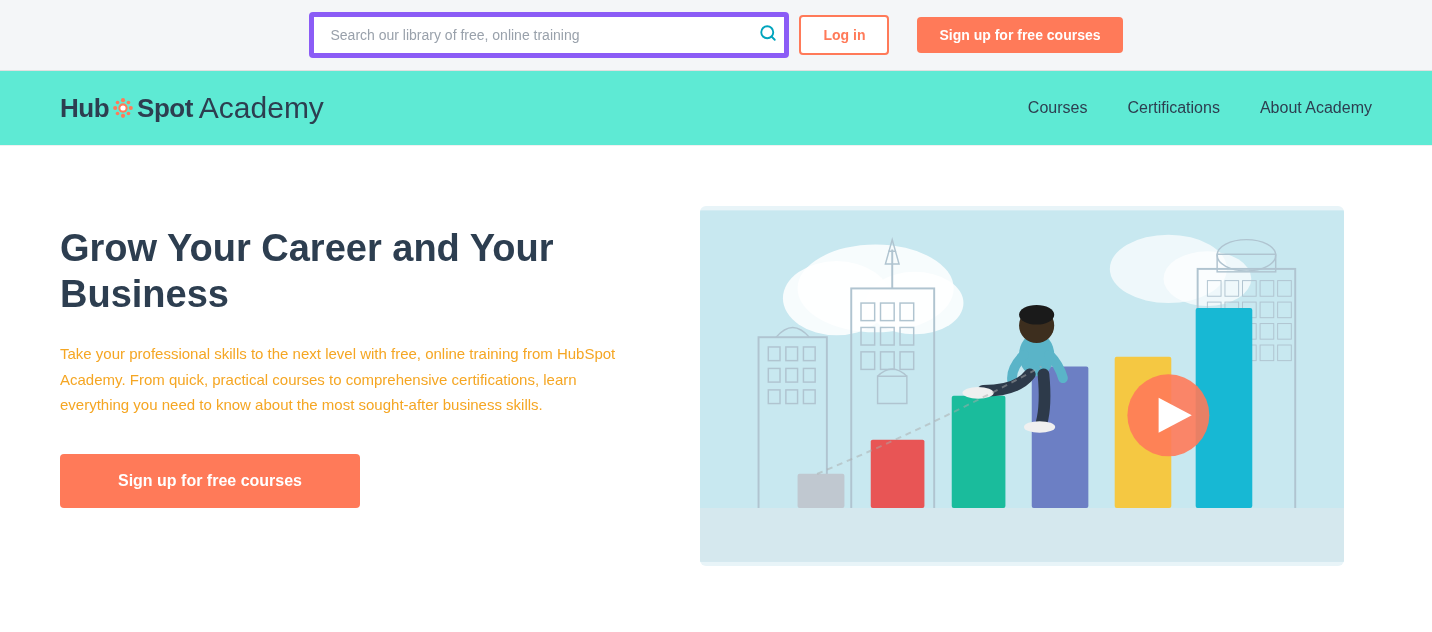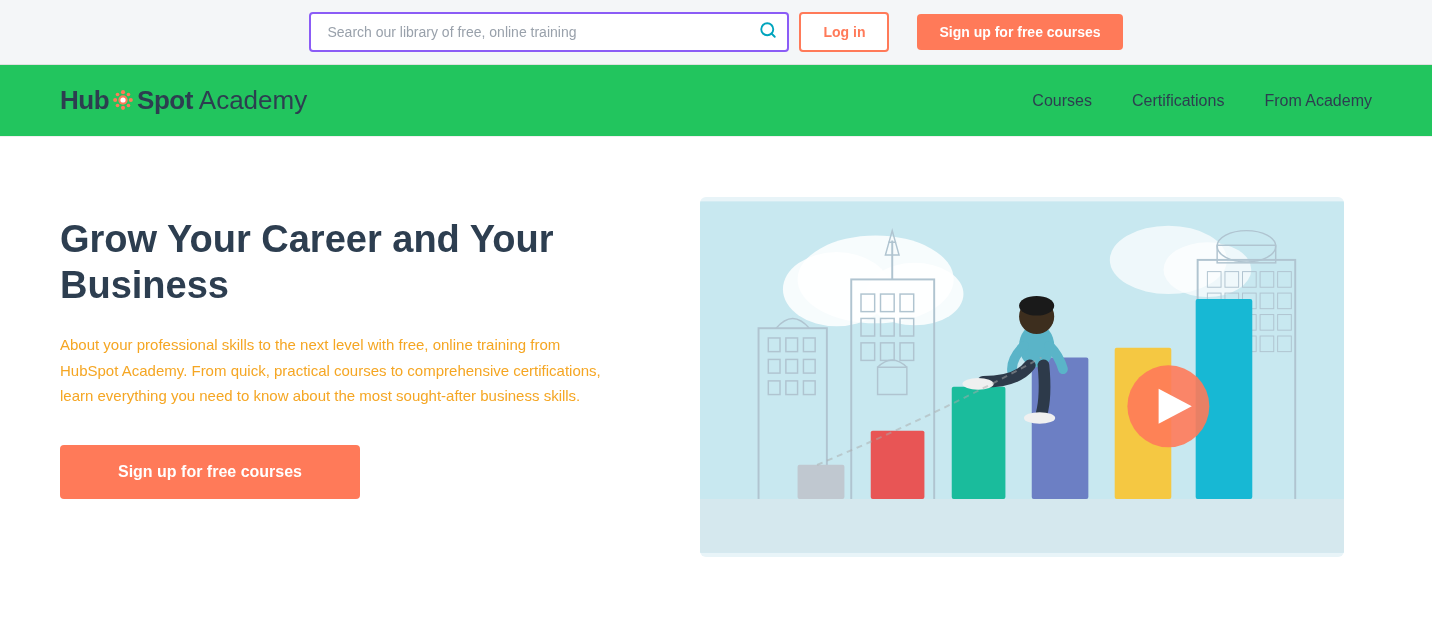--- a/index.html
+++ b/index.html
@@ -16,21 +16,21 @@
       border-bottom: 1px solid #e0e0e0;
     }
     .search-container {
       position: relative;
       display: flex;
       align-items: center;
     }
     .search-input {
       width: 480px;
       padding: 10px 44px 10px 16px;
-      border: 2px solid #8b5cf6;
+      border: 5px solid #8b5cf6;
       border-radius: 4px;
       font-size: 14px;
       color: #33475b;
       background: #fff;
       outline: none;
     }
     .search-input::placeholder { color: #99a1ab; }
     .search-icon-wrap {
       position: absolute;
       right: 12px;
@@ -60,40 +60,40 @@
       background: #ff7a59;
       color: #fff;
       font-size: 14px;
       font-weight: 600;
       cursor: pointer;
       white-space: nowrap;
     }
 
     
     .nav-bar {
-      background: #22c55e;
+      background: #5eead4;
       padding: 20px 60px;
       display: flex;
       align-items: center;
       justify-content: space-between;
       border-bottom: 1px solid #f0f0f0;
     }
     .logo {
       display: flex;
       align-items: center;
       gap: 0;
     }
     .logo-hubspot {
       font-size: 26px;
       font-weight: 700;
       color: #2d3e50;
       letter-spacing: -0.5px;
     }
     .logo-academy {
-      font-size: 26px;
+      font-size: 30px;
       font-weight: 400;
       color: #2d3e50;
       margin-left: 6px;
     }
     .nav-links {
       display: flex;
       gap: 40px;
       align-items: center;
       text-align: center;
     }
@@ -209,28 +209,28 @@
         <circle cx="71" cy="29" r="7" fill="#ff7a59"></circle>
         <circle cx="29" cy="71" r="7" fill="#ff7a59"></circle>
         <circle cx="71" cy="71" r="7" fill="#ff7a59"></circle>
       </svg><span>Spot</span>
     </span>
     <span class="logo-academy">Academy</span>
   </div>
   <nav class="nav-links">
     <a class="nav-link">Courses</a>
     <a class="nav-link">Certifications</a>
-    <a class="nav-link">From Academy</a>
+    <a class="nav-link">About Academy</a>
   </nav>
 </div>
 
 <div class="main-content">
   <div class="left-panel">
     <h1 class="hero-title">Grow Your Career and Your Business</h1>
-    <p class="hero-body">About your professional skills to the next level with free, online training from HubSpot Academy. From quick, practical courses to comprehensive certifications, learn everything you need to know about the most sought-after business skills.</p>
+    <p class="hero-body">Take your professional skills to the next level with free, online training from HubSpot Academy. From quick, practical courses to comprehensive certifications, learn everything you need to know about the most sought-after business skills.</p>
     <button class="btn-signup-main">Sign up for free courses</button>
   </div>
 
   <div class="right-panel">
 
     <svg class="illustration-svg" viewBox="0 0 660 360" xmlns="http://www.w3.org/2000/svg">
 
       <rect width="660" height="360" fill="#c8e8f0"></rect>
 
       <ellipse cx="180" cy="80" rx="80" ry="45" fill="#fff" opacity="0.85"></ellipse>

